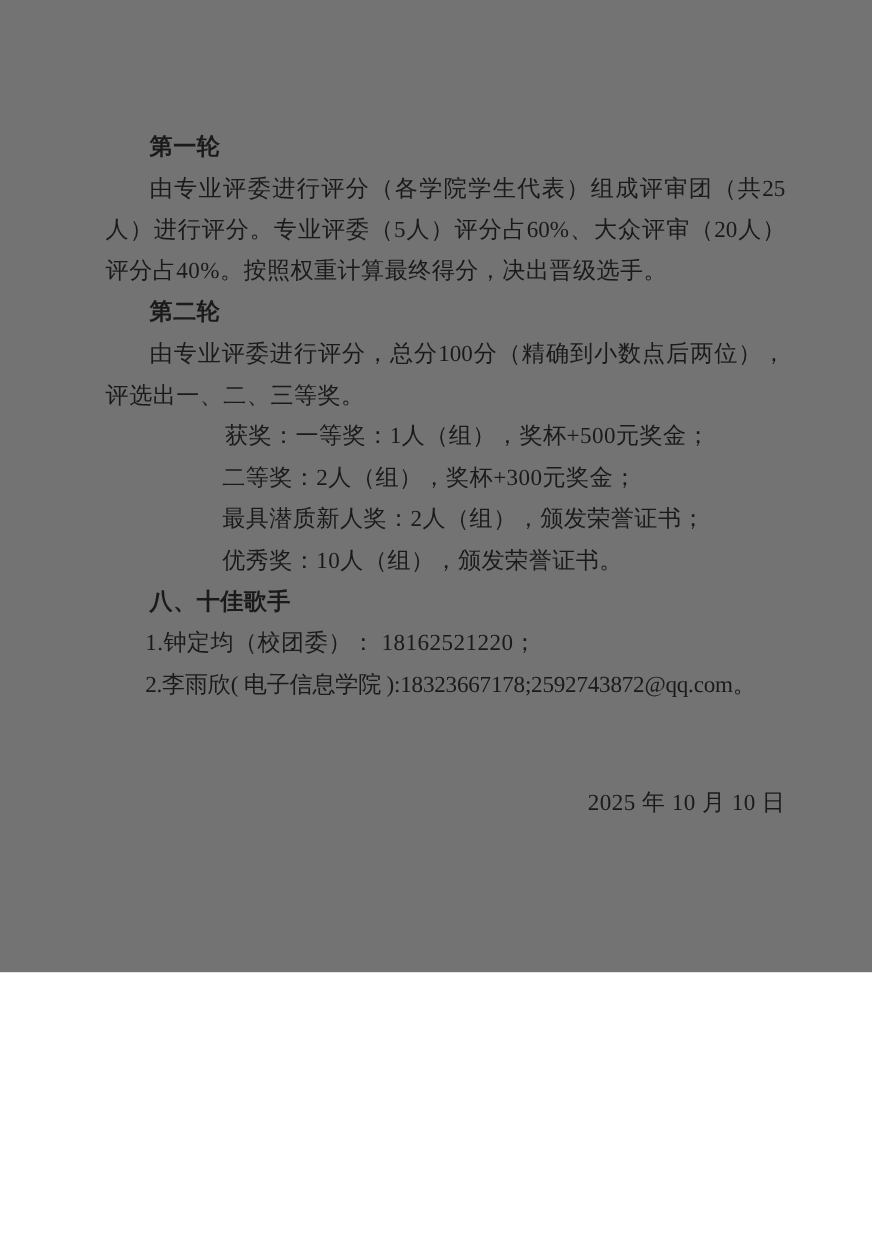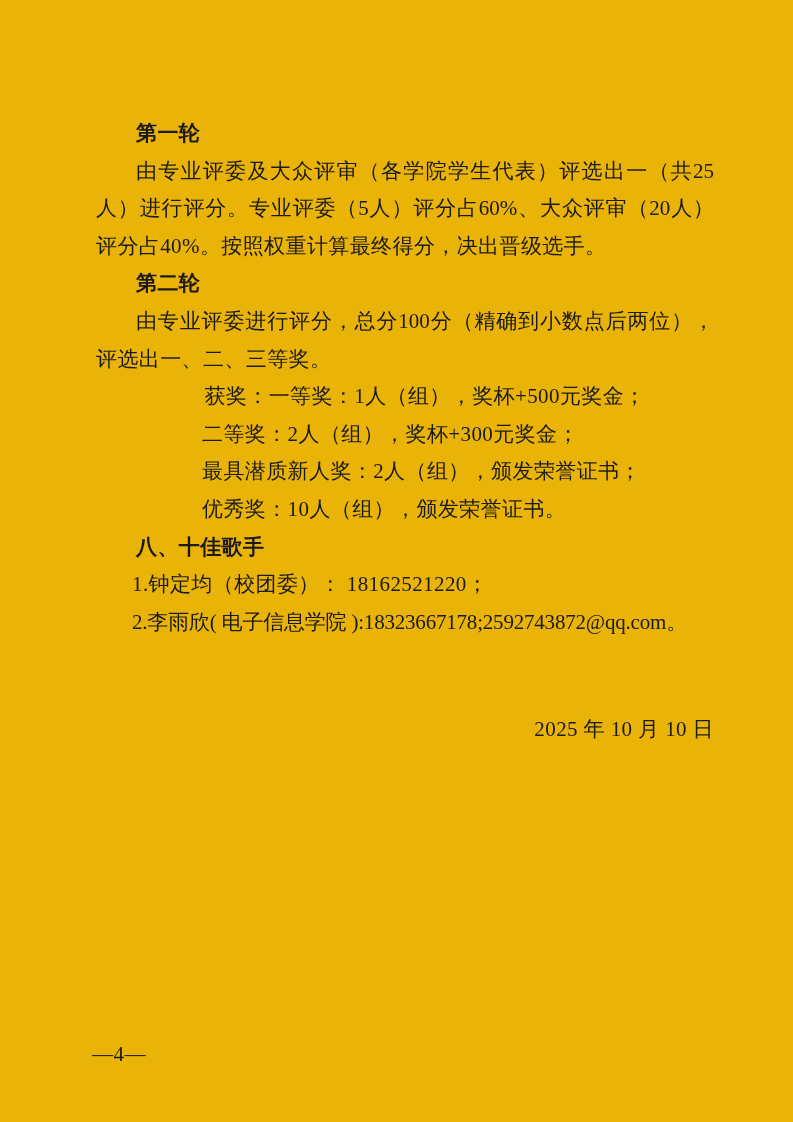--- a/index.html
+++ b/index.html
@@ -3,22 +3,22 @@
 <meta charset="utf-8">
 <style>
   html, body {
     margin: 0;
     padding: 0;
     background: #ffffff;
   }
   .page {
     position: relative;
     width: 793px;
-    height: 1122px;
-    background: #eab308;
+    height: 884px;
+    background: #737373;
     overflow: hidden;
     font-family: "Liberation Serif", "DejaVu Serif", serif;
     color: #1a1a1a;
     font-size: 21px;
   }
   .content {
     position: absolute;
     top: 115px;
     left: 96px;
     width: 618px;
@@ -57,21 +57,21 @@
     color: #1a1a1a;
   }
 </style>
 </head>
 <body>
 
 <div class="page">
   <div class="content">
 
     <div class="line heading">第一轮</div>
-    <div class="line j indent">由专业评委及大众评审（各学院学生代表）评选出一（共25</div>
+    <div class="line j indent">由专业评委进行评分（各学院学生代表）组成评审团（共25</div>
     <div class="line j">人）进行评分。专业评委（5人）评分占60%、大众评审（20人）</div>
     <div class="line">评分占40%。按照权重计算最终得分，决出晋级选手。</div>
 
     <div class="line heading">第二轮</div>
     <div class="line j indent">由专业评委进行评分，总分100分（精确到小数点后两位），</div>
     <div class="line">评选出一、二、三等奖。</div>
 
     <div class="line indent">获奖：一等奖：1人（组），奖杯+500元奖金；</div>
     <div class="line award-cont">二等奖：2人（组），奖杯+300元奖金；</div>
     <div class="line award-cont">最具潜质新人奖：2人（组），颁发荣誉证书；</div>

